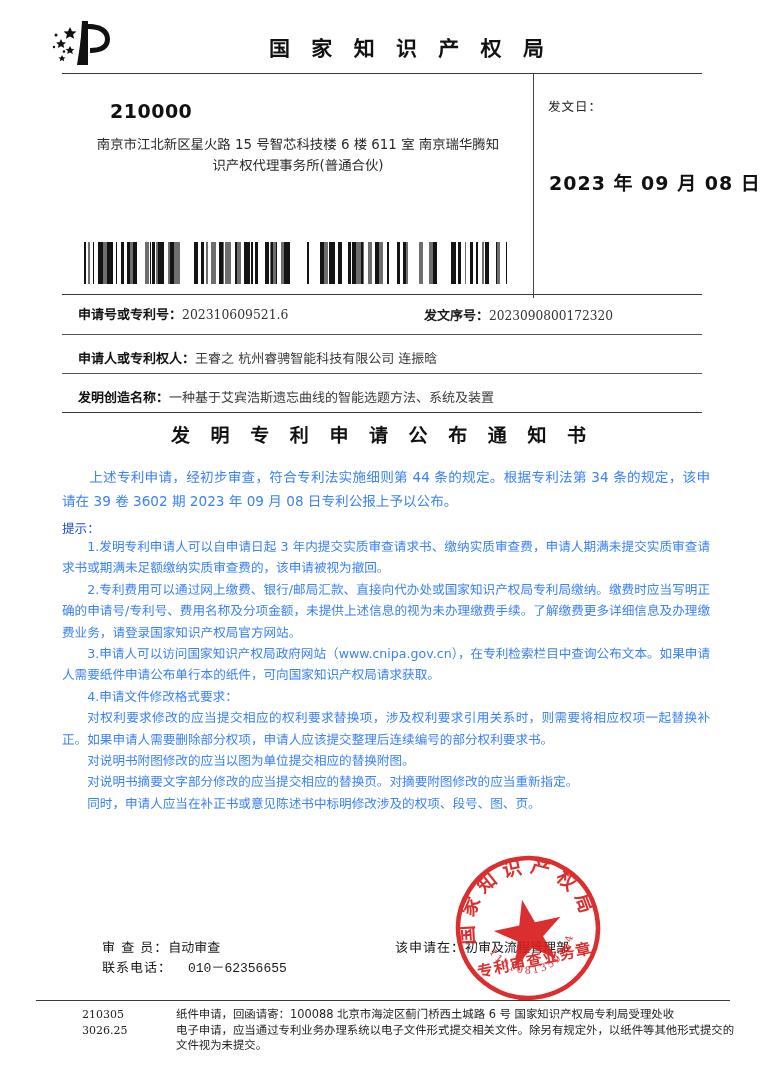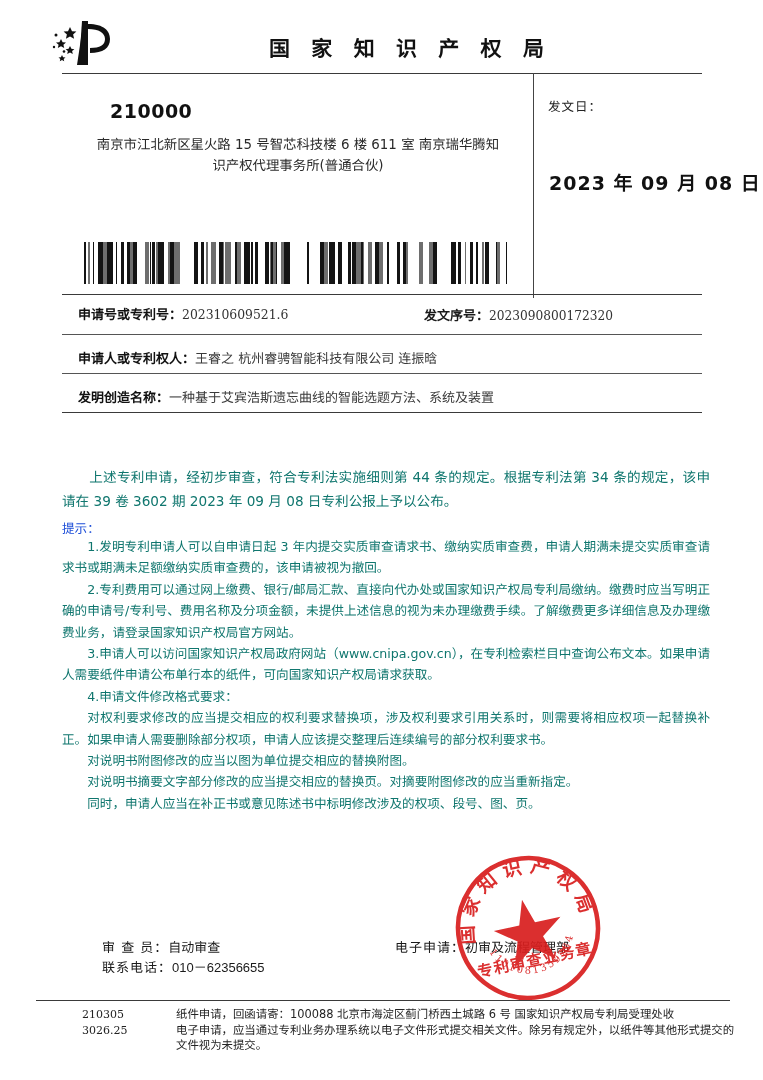--- a/index.html
+++ b/index.html
@@ -160,21 +160,21 @@
     color: #111;
   }
 
   
   .body-text {
     position: absolute;
     left: 62px;
     width: 648px;
     font-size: 13px;
     line-height: 21.5px;
-    color: #0f766e;
+    color: #3b82f6;
     text-align: justify;
   }
   .body-text p { margin: 0; }
   .ind { text-indent: 2em; }
   #lead { top: 465px; font-size: 13.6px; line-height: 24px; }
   #tip-label { position:absolute; left:62px; top:518px; font-size:12.6px; color:#1d4ed8; }
   #tips { top: 536px; font-size: 12.6px; line-height: 21.4px; }
   #tips p { margin: 0 0 0 0; }
 
   
@@ -182,21 +182,21 @@
     position: absolute;
     font-size: 13px;
     color: #1a1a1a;
     white-space: nowrap;
   }
   #sig-examiner { left: 102px; top: 937px; }
   #sig-phone    { left: 102px; top: 957px; }
   #sig-dept     { left: 395px; top: 937px; }
   .sig .k { letter-spacing: 1px; }
   .sig .v { font-family: "DejaVu Sans","Liberation Sans",sans-serif; }
-  #sig-phone .v { font-family:Liberation Sans, sans-serif; }
+  #sig-phone .v { font-family:Liberation Mono, monospace;margin-left:16px; }
 
   
   .seal {
     position: absolute;
     left: 452px; top: 852px;
     width: 152px; height: 152px;
     pointer-events: none;
     opacity: 0.92;
     transform: rotate(-12deg);
   }
@@ -451,20 +451,21 @@
   </div>
 
   <div class="rule thin" style="top:373px;"></div>
 
   <div class="field" id="row-invention">
     <span class="k">发明创造名称：</span><span class="v">一种基于艾宾浩斯遗忘曲线的智能选题方法、系统及装置</span>
   </div>
 
   <div class="rule" style="top:412px;"></div>
 
+  <div class="notice-title">发 明 专 利 申 请 公 布 通 知 书</div>
 
   <div class="body-text" id="lead">
     <p class="ind">上述专利申请，经初步审查，符合专利法实施细则第 44 条的规定。根据专利法第 34 条的规定，该申请在 39 卷 3602 期 2023 年 09 月 08 日专利公报上予以公布。</p>
   </div>
 
   <div id="tip-label">提示：</div>
 
   <div class="body-text" id="tips">
     <p class="ind">1.发明专利申请人可以自申请日起 3 年内提交实质审查请求书、缴纳实质审查费，申请人期满未提交实质审查请求书或期满未足额缴纳实质审查费的，该申请被视为撤回。</p>
     <p class="ind">2.专利费用可以通过网上缴费、银行/邮局汇款、直接向代办处或国家知识产权局专利局缴纳。缴费时应当写明正确的申请号/专利号、费用名称及分项金额，未提供上述信息的视为未办理缴费手续。了解缴费更多详细信息及办理缴费业务，请登录国家知识产权局官方网站。</p>
@@ -476,21 +477,21 @@
     <p class="ind">同时，申请人应当在补正书或意见陈述书中标明修改涉及的权项、段号、图、页。</p>
   </div>
 
   <div class="sig" id="sig-examiner">
     <span class="k">审 查 员：</span><span class="v">自动审查</span>
   </div>
   <div class="sig" id="sig-phone">
     <span class="k">联系电话：</span><span class="v">010－62356655</span>
   </div>
   <div class="sig" id="sig-dept">
-    <span class="k">电子申请：</span><span class="v">初审及流程管理部</span>
+    <span class="k">该申请在：</span><span class="v">初审及流程管理部</span>
   </div>
 
   <div class="seal">
     <svg viewBox="0 0 200 200" width="152" height="152" aria-hidden="true">
       <defs>
         <path id="sealArcTop" d="M 28,100 A 72,72 0 0 1 172,100"></path>
         <path id="sealArcBottom" d="M 40,100 A 60,60 0 0 0 160,100"></path>
       </defs>
       <circle cx="100" cy="100" r="92" fill="none" stroke="#d81e1e" stroke-width="6"></circle>
       <text font-size="25" font-weight="700" fill="#d81e1e" font-family="'DejaVu Sans','Liberation Sans',sans-serif" letter-spacing="9">

